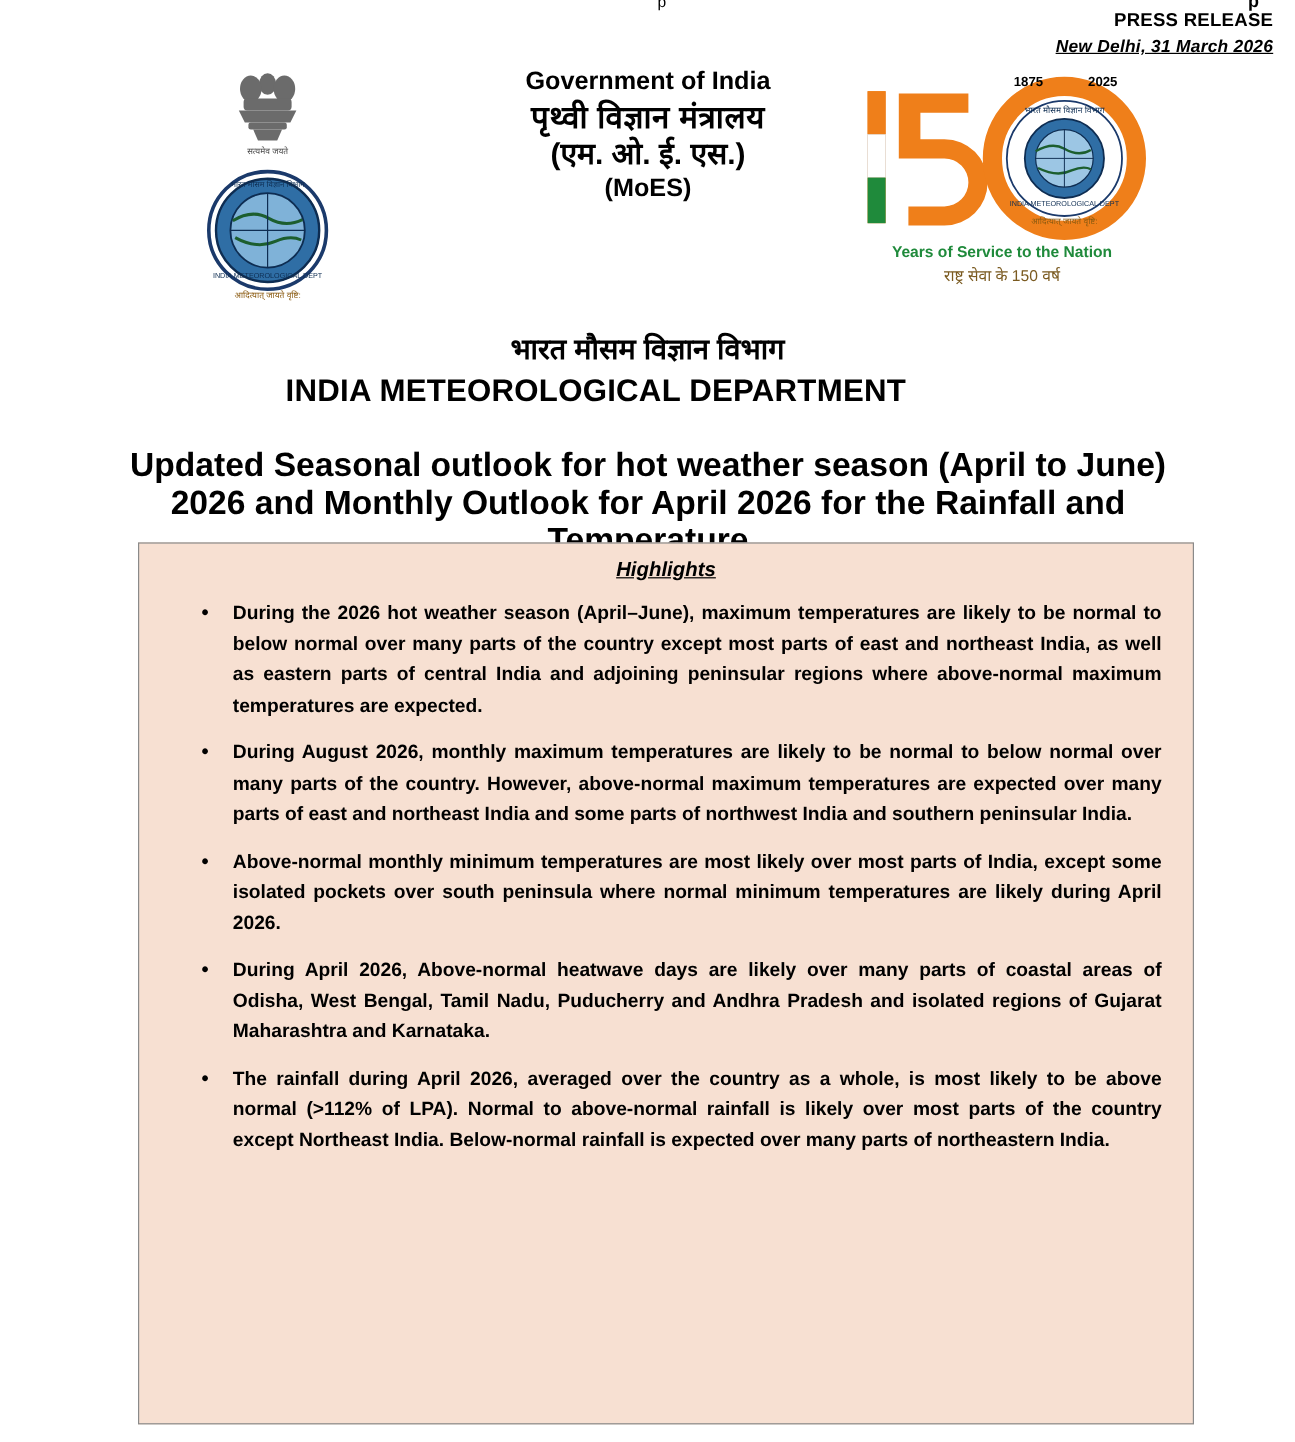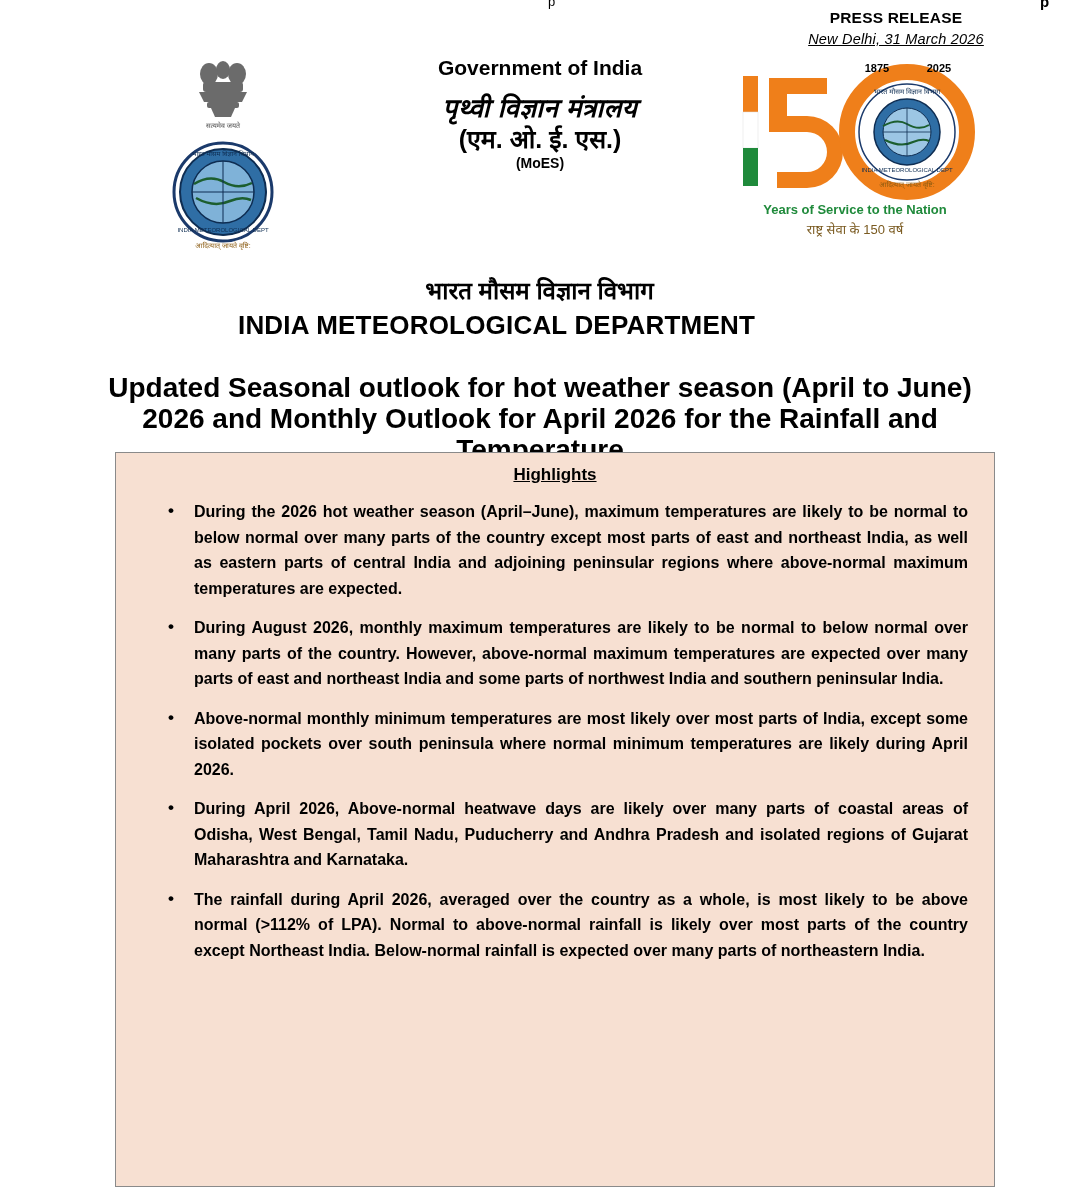--- a/index.html
+++ b/index.html
@@ -40,31 +40,31 @@
     font-weight: bold;
     color: #000;
   }
 
   
   .press-block {
     position: absolute;
     top: 8px;
     right: 18px;
     width: 330px;
-    text-align: center;
+    text-align: right;
   }
   .press-title {
     font-size: 15.5px;
     font-weight: bold;
     letter-spacing: .2px;
     line-height: 19px;
   }
   .press-date {
     font-size: 14.5px;
-    font-weight: normal;
+    font-weight: bold;
     font-style: italic;
     text-decoration: underline;
     line-height: 20px;
     margin-top: 2px;
     letter-spacing: .2px;
   }
 
   
   .header {
     position: absolute;
@@ -77,40 +77,40 @@
   .emblem {
     position: absolute;
     left: 163px;
     top: 4px;
     width: 120px;
     height: 200px;
   }
 
   .logo150 {
     position: absolute;
-    left: 725px;
+    left: 705px;
     top: 6px;
     width: 260px;
     height: 196px;
   }
 
   .org-lines {
     position: absolute;
     left: 290px;
     top: 6px;
     width: 500px;
     text-align: center;
   }
   .org-lines div { line-height: 1.18; }
   .hi-1 { font-size: 25px; font-weight: bold; letter-spacing: 1px; }
   .en-1 { font-size: 21px; font-weight: bold; margin-top: 2px; }
-  .hi-2 { font-size: 26px; font-weight: bold; margin-top: 12px; letter-spacing: .5px; font-style: italic;}
+  .hi-2 { font-size: 26px; font-weight: bold; margin-top: 2px; letter-spacing: .5px;}
   .hi-3 { font-size: 25px; font-weight: bold; margin-top: 2px; }
   .en-2 { font-size: 21px; font-weight: bold; margin-top: 4px; }
-  .en-3 { font-size: 14px; font-weight: bold; }
+  .en-3 { font-size: 21px; font-weight: bold; }
 
   .hi-dept {
     position: absolute;
     top: 225px;
     left: 0;
     width: 1079px;
     text-align: center;
     font-size: 24px;
     font-weight: bold;
   }
@@ -148,20 +148,21 @@
     border: 1px solid #8a8a8a;
     box-sizing: border-box;
     padding: 12px 22px 0 22px;
   }
   .highlights-title {
     text-align: center;
     font-size: 17px;
     font-weight: bold;
     text-decoration: underline;
     margin-bottom: 14px;
+    font-style: italic;
   }
   ul.hl-list {
     list-style: none;
     margin: 0;
     padding: 0;
     font-weight: bold;
   }
   ul.hl-list li {
     position: relative;
     padding-left: 56px;

